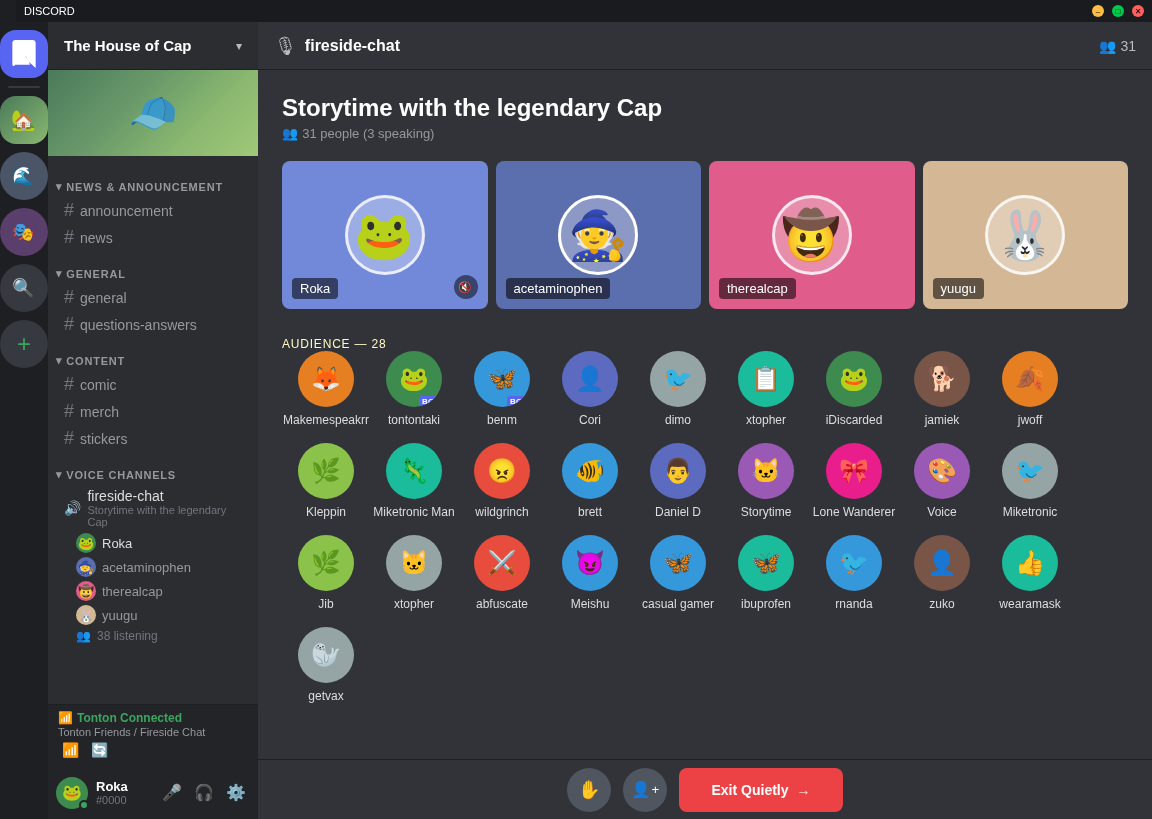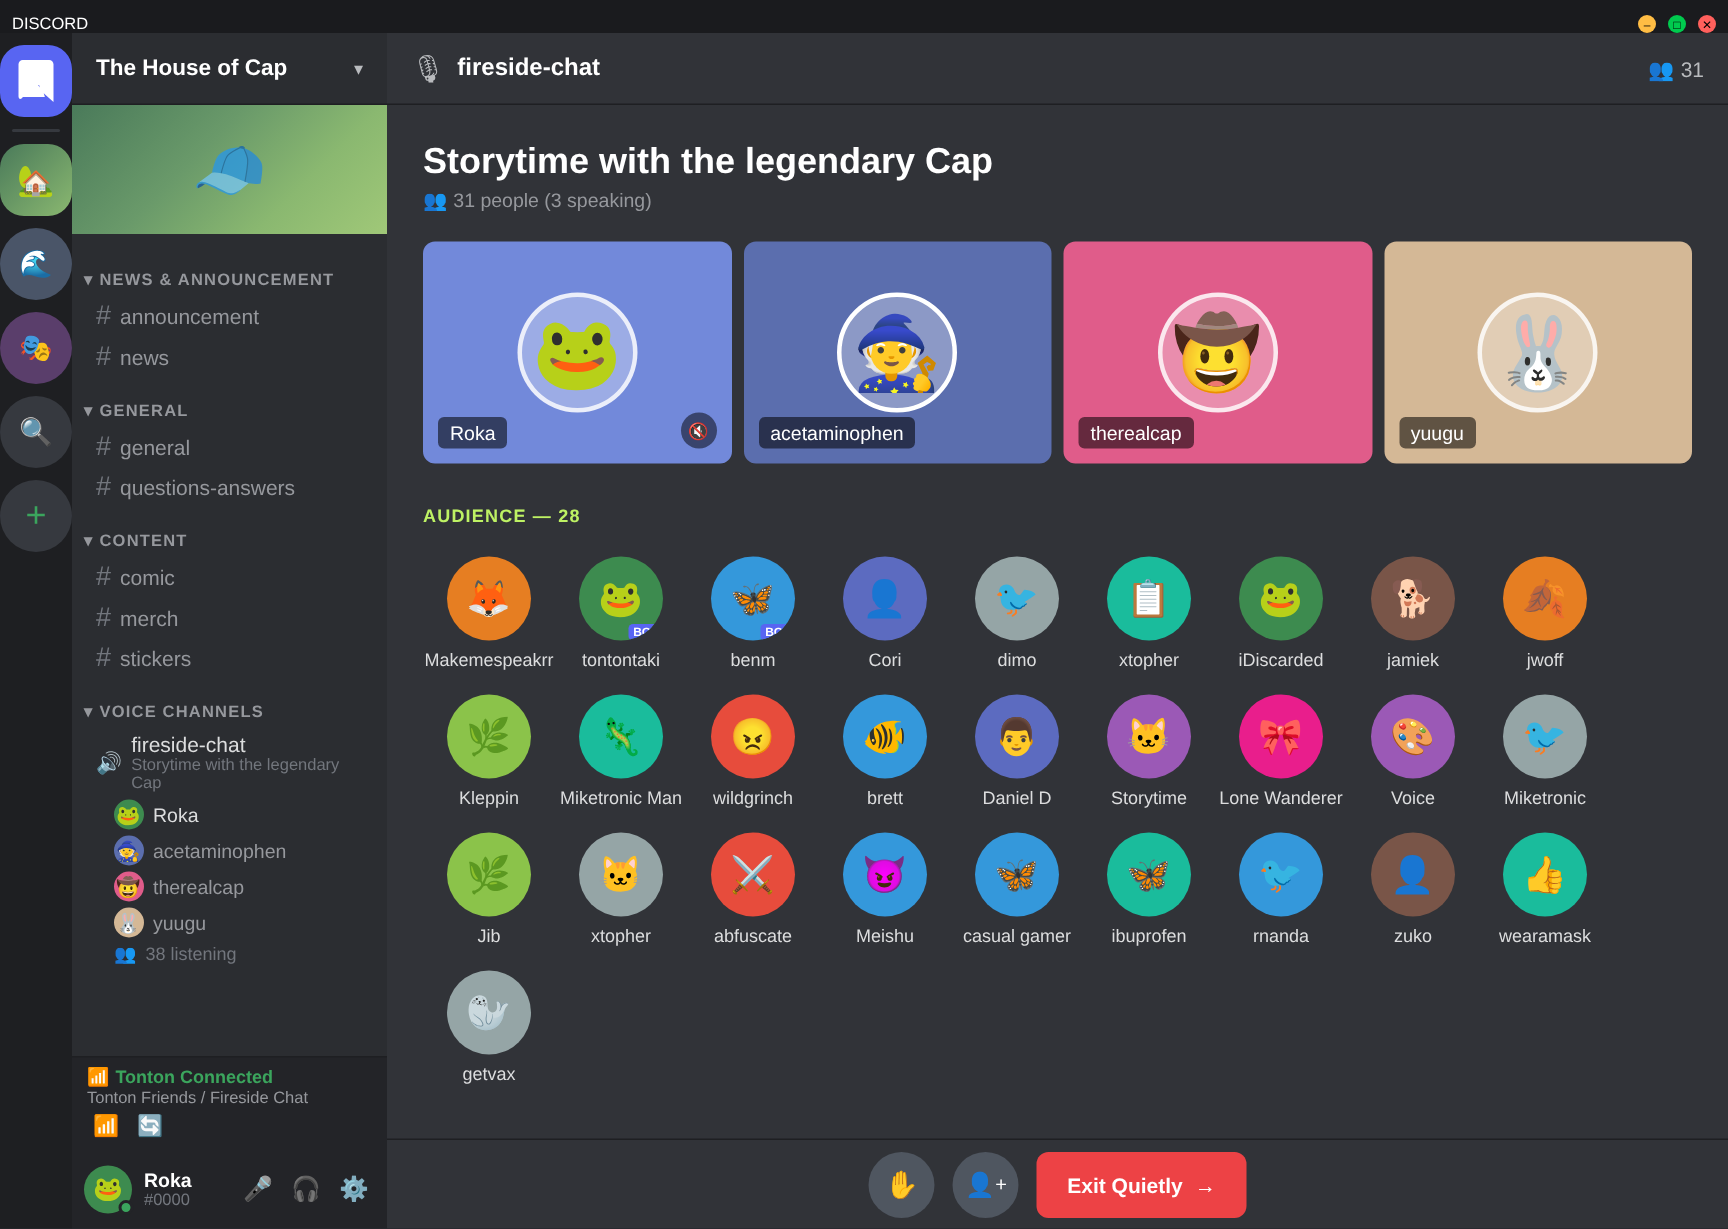--- a/index.html
+++ b/index.html
@@ -1,21 +1,21 @@
 <!DOCTYPE html>
 <html><head>
   <meta charset="utf-8">
   <style>
     * { box-sizing: border-box; margin: 0; padding: 0; }
     body { width: 1152px; height: 819px; background: #1e1f22; font-family: 'Segoe UI', Arial, sans-serif; overflow: hidden; display: flex; }
 
     
     .titlebar {
-      position: absolute; top: 0; left: 0; right: 0; height: 22px;
-      background: #1a1b1e; display: flex; align-items: flex-end; justify-content: space-between;
+      position: absolute; top: 0; left: 16px; right: 0; height: 22px;
+      background: #1a1b1e; display: flex; align-items: center; justify-content: space-between;
       padding: 0 8px; z-index: 100;
     }
     .titlebar-title { color: #fff; font-size: 11px; }
     .titlebar-controls { display: flex; gap: 8px; }
     .titlebar-btn { width: 12px; height: 12px; border-radius: 50%; cursor: pointer; font-size: 8px; display: flex; align-items: center; justify-content: center; }
     .titlebar-min { background: #ffbd44; }
     .titlebar-max { background: #00ca4e; }
     .titlebar-close { background: #ff605c; }
 
     
@@ -177,21 +177,21 @@
       width: 24px; height: 24px; background: rgba(0,0,0,0.5); border-radius: 50%;
       display: flex; align-items: center; justify-content: center; color: #fff; font-size: 11px;
     }
     .card-blue { background: #7289da; }
     .card-purple { background: #5b6eae; }
     .card-pink { background: #e05c8a; }
     .card-tan { background: #d4b896; }
 
     
     .audience-section { padding-bottom: 20px; }
-    .audience-header { color: #bef264; font-size: 12px; font-weight: 700; text-transform: uppercase; letter-spacing: 0.8px; margin-bottom: 20px; }
+    .audience-header { color: #fef9c3; font-size: 12px; font-weight: 400; text-transform: uppercase; letter-spacing: 0.8px; margin-bottom: 0; }
     .audience-grid { display: flex; flex-wrap: wrap; gap: 0; }
     .audience-member {
       width: 88px; display: flex; flex-direction: column; align-items: center;
       margin-bottom: 16px; gap: 6px; cursor: pointer;
     }
     .audience-avatar {
       width: 56px; height: 56px; border-radius: 50%; background: #36393f;
       display: flex; align-items: center; justify-content: center; overflow: hidden;
       font-size: 24px; position: relative;
     }
@@ -207,21 +207,21 @@
       height: 60px; display: flex; align-items: center; justify-content: center;
       gap: 12px; background: #313338; flex-shrink: 0; border-top: 1px solid #1e1f22;
     }
     .action-btn {
       width: 44px; height: 44px; border-radius: 50%; background: #4f5660;
       border: none; cursor: pointer; display: flex; align-items: center;
       justify-content: center; color: #fff; font-size: 18px;
     }
     .exit-btn {
       background: #ed4245; color: #fff; border: none; border-radius: 8px;
-      padding: 10px 20px; cursor: pointer; font-size: 14px; font-weight: 600;
+      padding: 10px 32px; cursor: pointer; font-size: 14px; font-weight: 600;
       display: flex; align-items: center; gap: 8px; height: 44px;
     }
 
     
     .av-green { background: #3d8b4f; }
     .av-orange { background: #e67e22; }
     .av-blue { background: #3498db; }
     .av-purple { background: #9b59b6; }
     .av-red { background: #e74c3c; }
     .av-teal { background: #1abc9c; }

